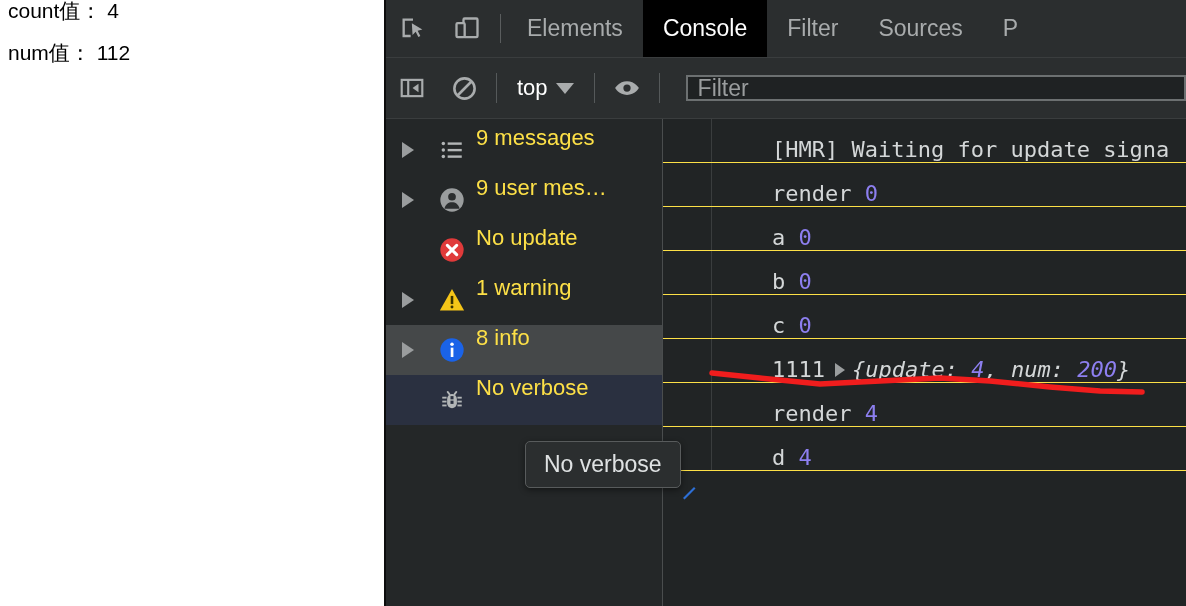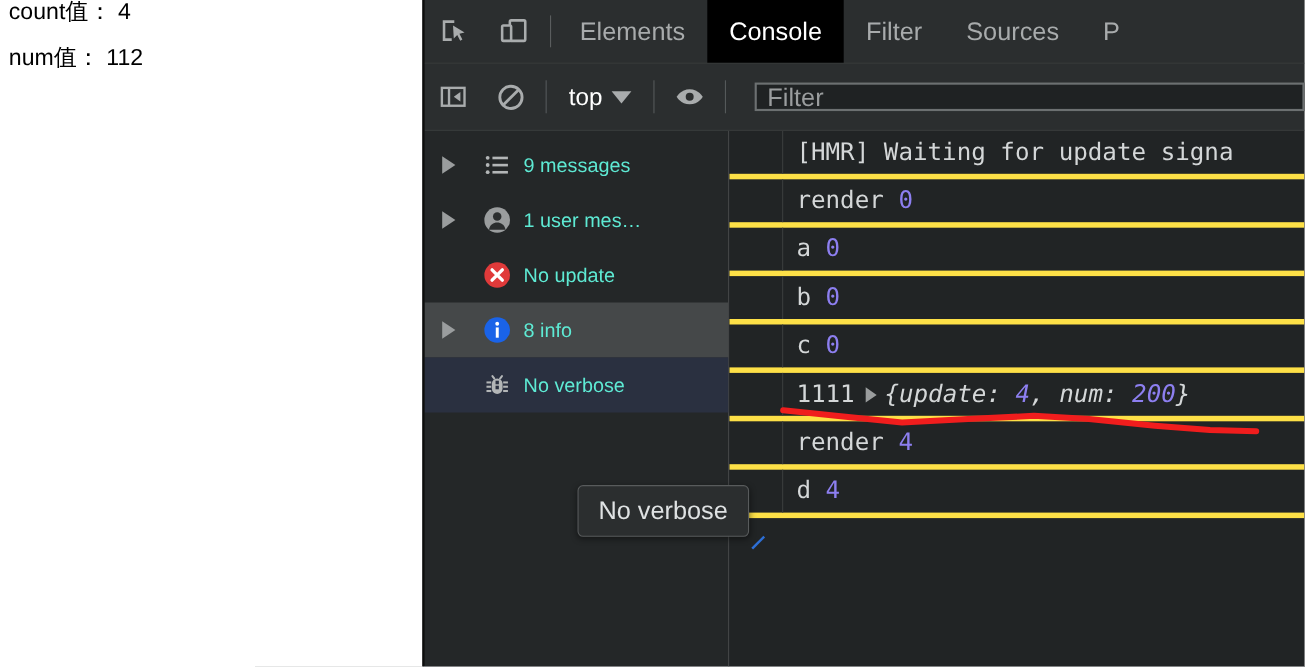--- a/index.html
+++ b/index.html
@@ -118,22 +118,22 @@
   }
   .sidebar {
     width: 277px;
     background: #242728;
     border-right: 1px solid #4a4d4e;
     box-sizing: border-box;
     padding-top: 6px;
   }
   .sb-row {
     height: 50px;
-    display: flex; align-items: center;
-    color: #5eead4; font-size: 18px;
+    display: flex; 
+    color: #fde047; font-size: 22px;
     cursor: pointer;
     position: relative;
     white-space: nowrap;
   }
   .sb-row.hovered { background: #454849; }
   .sb-row.selected { background: #2a3040; }
   .sb-arrow {
     width: 44px; display: flex; align-items: center; justify-content: center;
   }
   .tri {
@@ -146,23 +146,24 @@
   .sb-label { padding-left: 2px; }
 
   
   .console {
     flex: 1;
     background: #212425;
     overflow: hidden;
   }
   .msg {
     height: 44px;
-    border-bottom: 5px solid #fde047;
-    display: flex; align-items: center;
+    border-bottom: 1px solid #fde047;
+    display: flex; align-items: flex-end;
     box-sizing: border-box;
+    gap: 48px;
   }
   .msg .gutter {
     width: 48px; height: 100%;
     border-right: 1px solid #3a3d3e;
     flex: none;
   }
   .msg .txt {
     padding-left: 12px;
     font-family: "DejaVu Sans Mono", "Liberation Mono", monospace;
     font-size: 22px;
@@ -316,34 +317,47 @@
           <span class="sb-arrow">
               <i class="tri"></i>
             </span>
           <span class="sb-icon">
             <svg width="28" height="28" viewBox="0 0 24 24">
               <circle cx="12" cy="12" r="10" fill="#9a9d9e"></circle>
               <circle cx="12" cy="9.2" r="3.3" fill="#2b2e2f"></circle>
               <path d="M5.5 19.5 C6.5 15.6 9 14 12 14 C15 14 17.5 15.6 18.5 19.5 Z" fill="#2b2e2f"></path>
             </svg>
           </span>
-          <span class="sb-label">1 user mes…</span>
+          <span class="sb-label">9 user mes…</span>
         </div>
 
         <div class="sb-row">
           <span class="sb-arrow"></span>
           <span class="sb-icon">
             <svg width="28" height="28" viewBox="0 0 24 24">
               <circle cx="12" cy="12" r="10" fill="#e03a3a"></circle>
               <path d="M8 8 L16 16 M16 8 L8 16" stroke="#ffffff" stroke-width="2.6" stroke-linecap="round"></path>
             </svg>
           </span>
           <span class="sb-label">No update</span>
         </div>
 
+        <div class="sb-row">
+          <span class="sb-arrow">
+              <i class="tri"></i>
+            </span>
+          <span class="sb-icon">
+            <svg width="28" height="28" viewBox="0 0 24 24">
+              <path d="M12 2.6 L22.4 21 L1.6 21 Z" fill="#f5c518"></path>
+              <rect x="10.9" y="8.5" width="2.2" height="7" fill="#3a3200"></rect>
+              <circle cx="12" cy="18" r="1.25" fill="#3a3200"></circle>
+            </svg>
+          </span>
+          <span class="sb-label">1 warning</span>
+        </div>
 
         <div class="sb-row hovered">
           <span class="sb-arrow">
               <i class="tri"></i>
             </span>
           <span class="sb-icon">
             <svg width="28" height="28" viewBox="0 0 24 24">
               <circle cx="12" cy="12" r="10" fill="#1a63e8"></circle>
               <circle cx="12" cy="7.1" r="1.5" fill="#ffffff"></circle>
               <rect x="10.9" y="10" width="2.3" height="8" fill="#ffffff"></rect>

